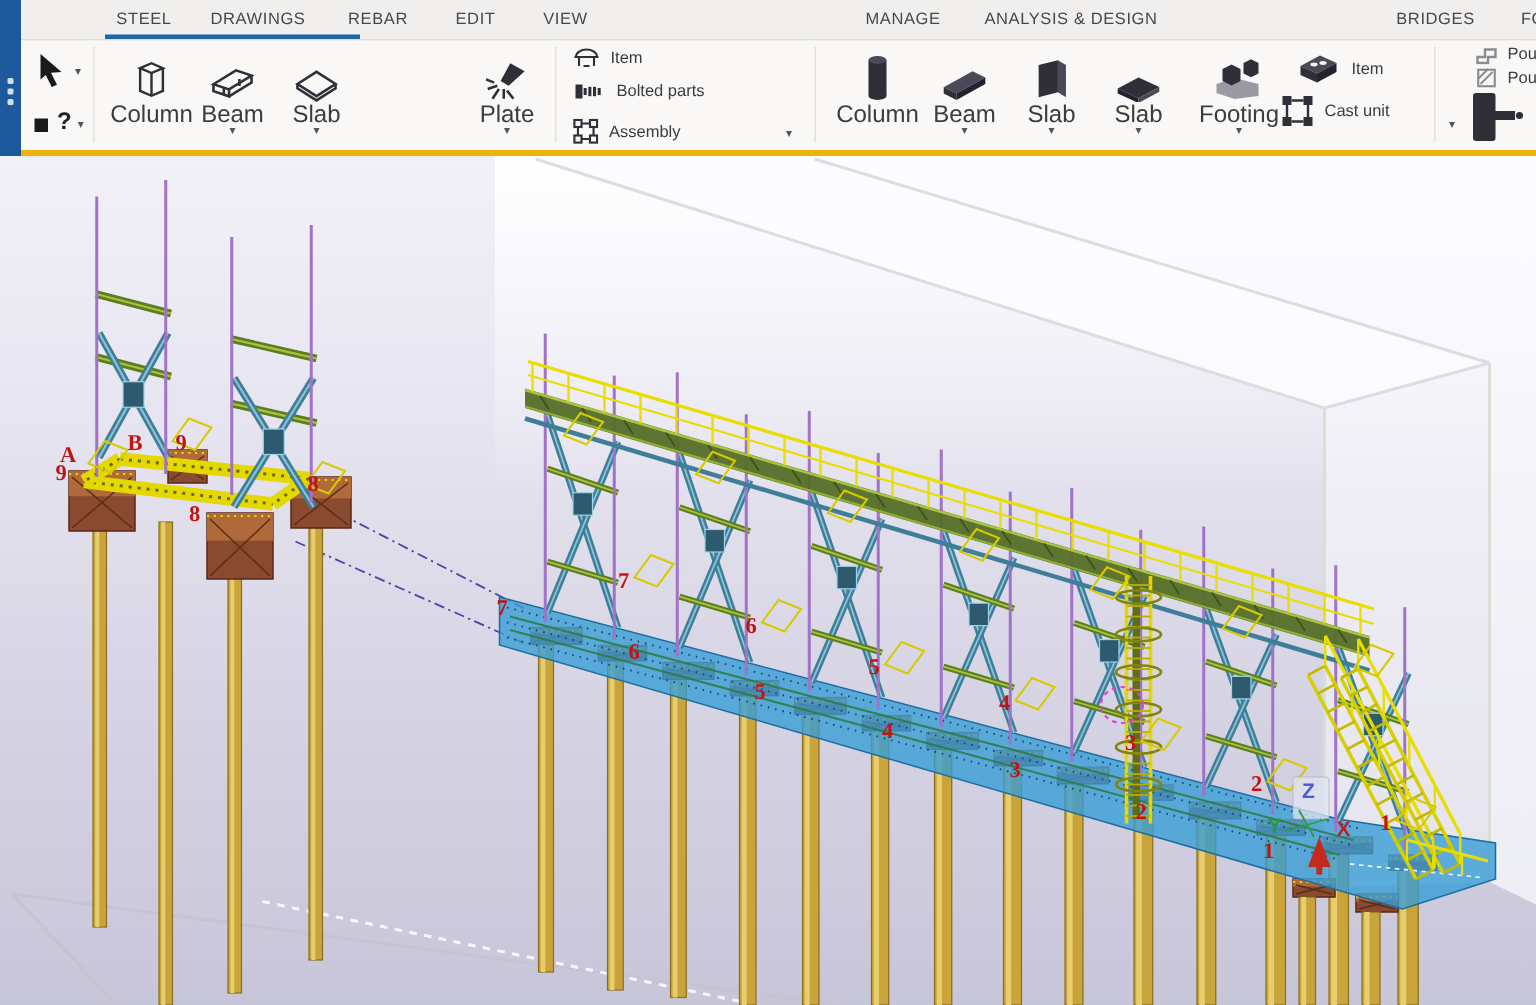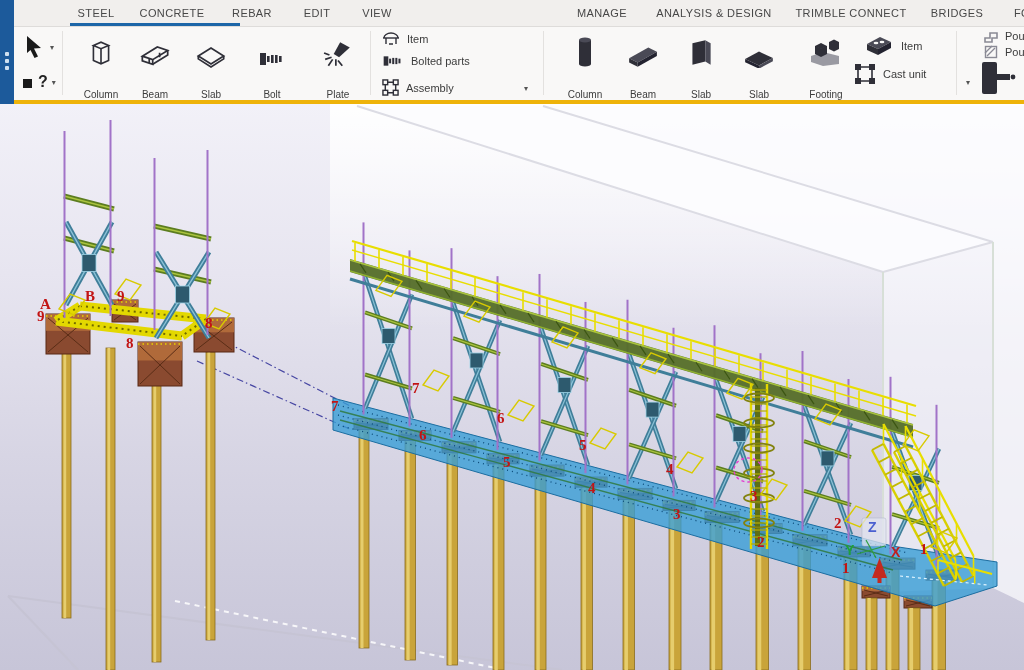--- a/index.html
+++ b/index.html
@@ -13,21 +13,21 @@
   
   .tabbar{position:absolute;left:14px;top:0;width:1010px;height:27px;background:#f1efed;border-bottom:1px solid #dedcda;box-sizing:border-box;text-align:right;}
   .tab{position:absolute;top:0;height:26px;line-height:26px;transform:translateX(-50%);font-size:11px;color:#474747;letter-spacing:.4px;white-space:nowrap;cursor:default;}
   .tab-underline{position:absolute;left:56px;top:23px;width:170px;height:3px;background:#1d66a8;}
 
   
   .ribbon{position:absolute;left:14px;top:27px;width:1010px;height:73px;background:#f9f8f7;}
   .rsep{position:absolute;top:4px;height:64px;width:1px;background:#e3e1df;}
   .rbig{position:absolute;top:3px;width:56px;text-align:center;cursor:pointer;}
   .rbig .ric{height:38px;display:flex;align-items:flex-end;justify-content:center;}
-  .rlb{font-size:10px;color:#3c3c3c;line-height:13px;margin-top:20px;white-space:nowrap;}
+  .rlb{font-size:16px;color:#3c3c3c;line-height:13px;margin-top:2px;white-space:nowrap;}
   .caret{font-size:8px;color:#555;line-height:7px;}
   .rrow{position:absolute;display:flex;align-items:center;gap:7px;font-size:11px;color:#3c3c3c;cursor:pointer;white-space:nowrap;}
   .sel{position:absolute;display:flex;align-items:center;gap:4px;cursor:pointer;}
   .qmark{font-size:16px;font-weight:bold;color:#222;}
   svg.ic{display:block;}
 
   
   .vborder{position:absolute;left:14px;top:100px;width:1010px;height:4px;background:#eeb30a;}
   .viewport{position:absolute;left:0;top:104px;width:1024px;height:566px;
     background:linear-gradient(180deg,#f2f1f8 0%,#e7e5f0 30%,#d7d5e4 62%,#c7c5d8 100%);cursor:crosshair;}
@@ -44,27 +44,26 @@
 <div id="screen">
 
   <div class="sideblue">
     <i style="top:52px"></i>
     <i style="top:59px"></i>
     <i style="top:66px"></i>
   </div>
 
   <div class="tabbar">
     <span class="tab" style="left:82px">STEEL</span>
-    <span class="tab" style="left:158px">CONCRETE</span>
+    <span class="tab" style="left:158px">DRAWINGS</span>
     <span class="tab" style="left:238px">REBAR</span>
     <span class="tab" style="left:303px">EDIT</span>
     <span class="tab" style="left:363px">VIEW</span>
     <span class="tab" style="left:588px">MANAGE</span>
     <span class="tab" style="left:700px">ANALYSIS &amp; DESIGN</span>
-    <span class="tab" style="left:837px">TRIMBLE CONNECT</span>
     <span class="tab" style="left:943px">BRIDGES</span>
     <span class="tab" style="left:1008px">FO</span>
     <div class="tab-underline"></div>
   </div>
 
   <div class="ribbon">
     <div class="rsep" style="left:48px"></div>
     <div class="rsep" style="left:356px"></div>
     <div class="rsep" style="left:529px"></div>
     <div class="rsep" style="left:942px"></div>
@@ -113,34 +112,20 @@
       <div class="ric">
           <svg class="ic" width="30" height="24" viewBox="0 0 26 20">
         <g fill="none" stroke="#2f2f38" stroke-width="1.5">
               <path d="M2,10 L13,3 L24,10 L13,17 Z"></path>
               <path d="M2,10 v2.5 L13,19.5 L24,12.5 V10"></path>
             </g>
       </svg>
         </div>
       <div class="rlb">Slab</div>
       <div class="caret">▾</div>
-    </div>
-    <div class="rbig" style="left:230px">
-      <div class="ric">
-          <svg class="ic" width="28" height="18" viewBox="0 0 28 18">
-        <g fill="#2f2f38">
-              <rect x="2" y="3" width="6" height="12"></rect>
-              <rect x="9" y="6" width="2.6" height="6"></rect>
-              <rect x="13" y="5" width="2.6" height="8"></rect>
-              <rect x="17" y="5" width="2.6" height="8"></rect>
-              <rect x="21" y="6" width="2.6" height="6"></rect>
-            </g>
-      </svg>
-        </div>
-      <div class="rlb">Bolt</div>
     </div>
     <div class="rbig" style="left:296px">
       <div class="ric">
           <svg class="ic" width="30" height="28" viewBox="0 0 28 26">
         <path d="M16,2 L25,7 L15,16 L10,13 Z" fill="#2f2f38"></path>
         <g stroke="#2f2f38" stroke-width="1.6">
               <path d="M8,16 l-6,2 M9,18 l-4,6 M12,18 l0,6 M6,14 l-5,-2 M14,19 l4,5"></path>
             </g>
       </svg>
         </div>

